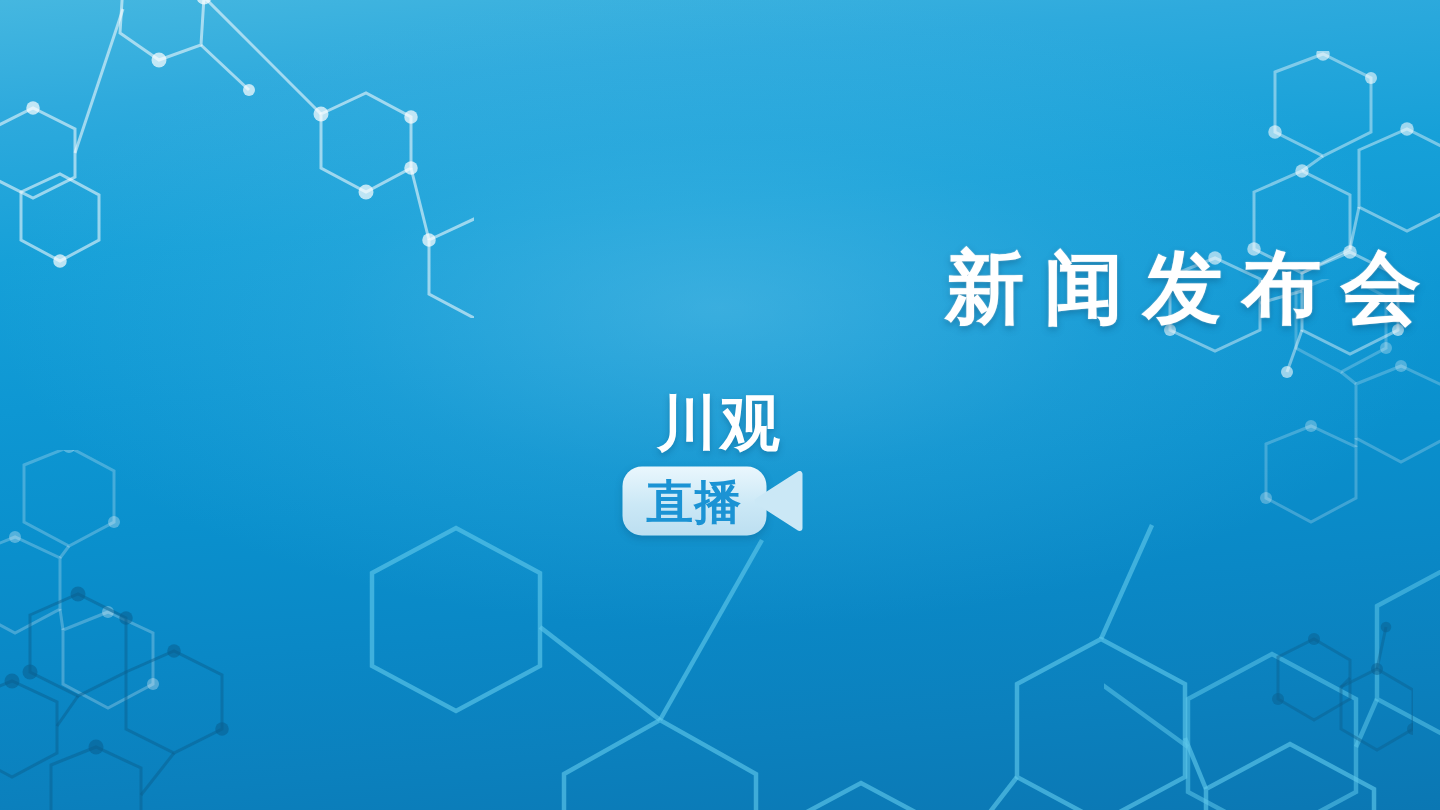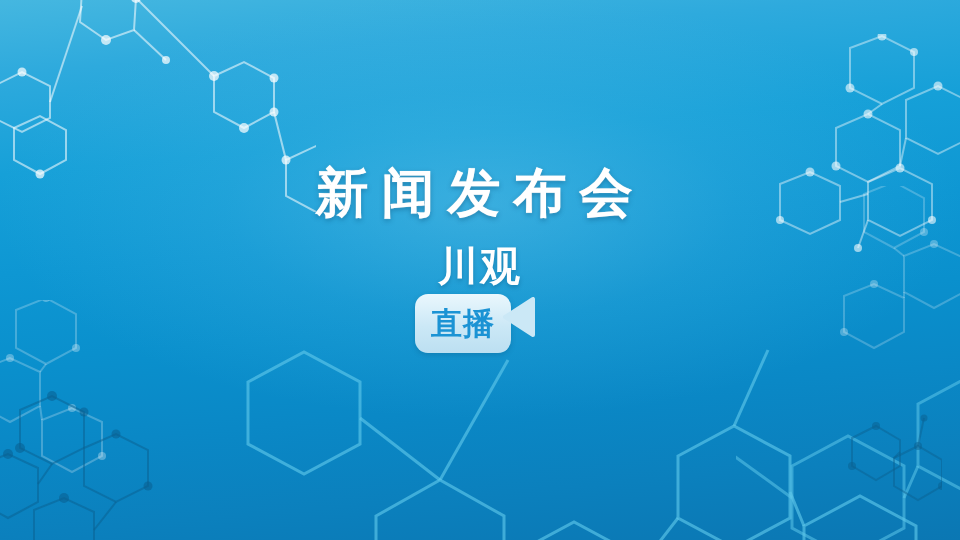--- a/index.html
+++ b/index.html
@@ -83,25 +83,26 @@
     letter-spacing: 1px;
     text-shadow:
        0 2px 5px rgba(6, 72, 112, 0.42),
        0 0 1px rgba(255,255,255,0.85);
     white-space: nowrap;
   }
   .title-line.line2 {
     letter-spacing: 13px;
     padding-left: 1px;
     margin-top: 8px;
+    text-align: right;
   }
 
   
   .logo {
-    margin-top: 17px;
+    margin-top: 34px;
     display: flex;
     flex-direction: column;
     align-items: center;
     pointer-events: auto;
   }
 
   .logo-top {
     color: #ffffff;
     font-weight: bold;
     font-size: 40px;
@@ -114,21 +115,21 @@
     position: relative;
     margin-top: 7px;
     width: 130px;
     height: 46px;
   }
   .logo-badge {
     position: absolute;
     left: 0;
     top: 0;
     width: 96px;
-    height: 59px;
+    height: 46px;
     border-radius: 13px;
     background: linear-gradient(180deg, #eaf7fd 0%, #cbe8f6 55%, #bcdff1 100%);
     display: flex;
     align-items: center;
     justify-content: center;
     box-shadow: 0 2px 5px rgba(6, 72, 112, 0.25);
   }
   .logo-badge span {
     color: #1b93d4;
     font-weight: bold;

